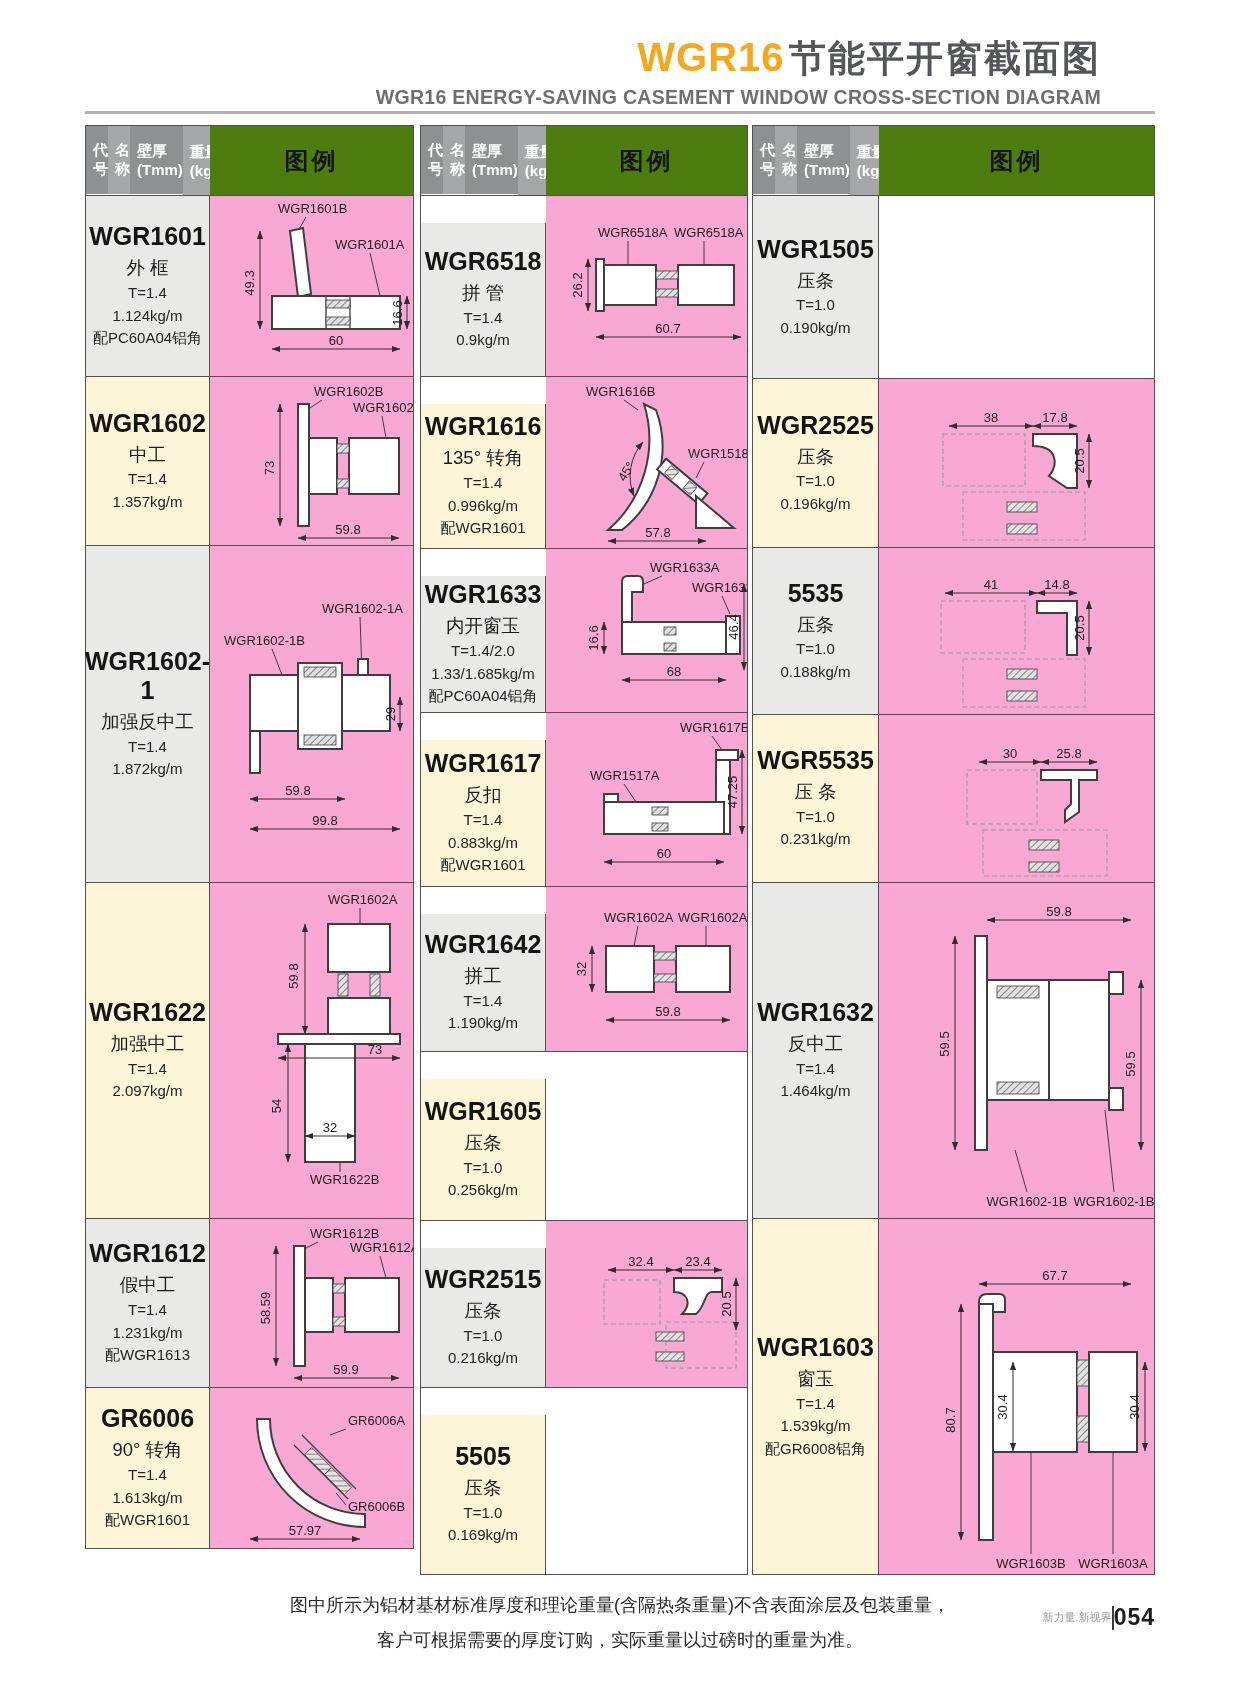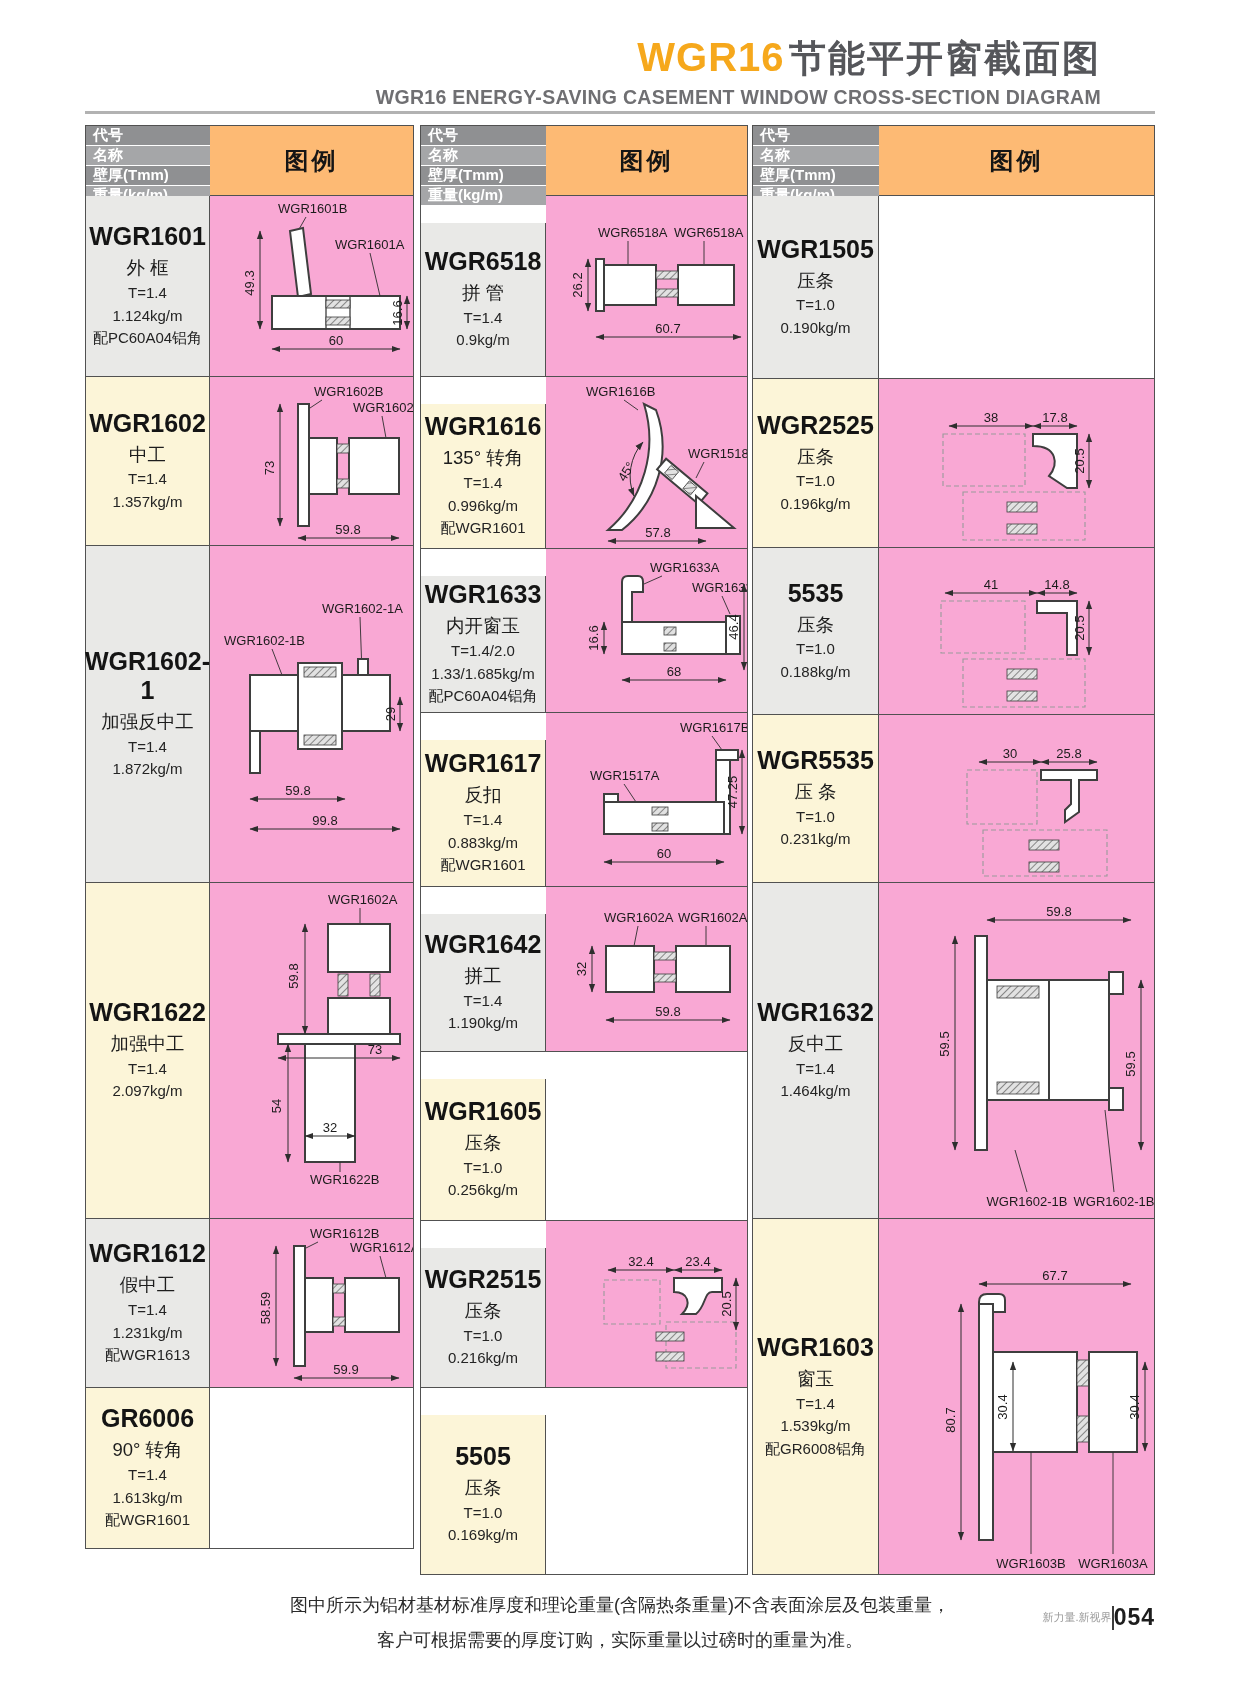--- a/index.html
+++ b/index.html
@@ -7,27 +7,27 @@
   .titlebar{position:absolute;left:85px;top:34px;width:1016px;text-align:right;}
   .brand{font-size:40px;font-weight:bold;color:#f6a81c;letter-spacing:1px;}
   .title-cn{font-size:37px;font-weight:bold;color:#55565a;letter-spacing:2px;}
   .subtitle{font-size:19.5px;font-weight:bold;color:#6f6f72;margin-top:2px;letter-spacing:0.3px;}
   .rule{position:absolute;left:85px;top:111px;width:1070px;height:3px;background:#b2b2b2;}
   .col{position:absolute;top:125px;}
   .col1{left:85px;width:329px;}
   .col2{left:420px;width:328px;}
   .col3{left:752px;width:403px;}
   .thead{display:flex;height:71px;border:1px solid #515151;box-sizing:border-box;}
-  .stripes{display:flex;flex-direction:column;}
+  .stripes{display:flex;flex-direction:row;}
   .col1 .stripes{width:124px;}.col2 .stripes{width:125px;}.col3 .stripes{width:126px;}
   .stripe{flex:1;display:flex;align-items:center;padding-left:7px;color:#fff;font-weight:bold;font-size:15px;border-bottom:1px solid #fff;box-sizing:border-box;}
   .stripe:last-child{border-bottom:none;}
   .s-dark{background:#8f9092;}
   .s-light{background:#a5a6a8;}
-  .legend{flex:1;background:#fdba74;display:flex;align-items:center;justify-content:center;font-size:24px;font-weight:bold;color:#151515;letter-spacing:3px;}
+  .legend{flex:1;background:#4d7c0f;display:flex;align-items:center;justify-content:center;font-size:24px;font-weight:bold;color:#151515;letter-spacing:3px;}
   .row{display:flex;border-left:1px solid #515151;border-right:1px solid #515151;border-bottom:1px solid #515151;box-sizing:border-box;}
   .spec{display:flex;flex-direction:column;align-items:center;justify-content:center;text-align:center;box-sizing:border-box;border-right:1px solid #515151;padding:4px 2px;}
   .col1 .spec{width:124px;}.col2 .spec{width:125px;margin-top:27px;}.col3 .spec{width:126px;}
   .tone-gray .spec{background:#e9e9e7;}
   .tone-yellow .spec{background:#fcf5d8;}
   .diag{flex:1;background:#f9a8d4;display:flex;align-items:center;justify-content:center;overflow:hidden;}
   .code{font-size:25px;font-weight:bold;color:#141414;margin-bottom:3px;}
   .nm{font-size:18.5px;color:#1d1d1d;line-height:1.5;}
   .ln{font-size:15px;color:#242424;line-height:1.5;}
   svg text{font-family:"Liberation Sans",sans-serif;font-size:13px;fill:#1c1c1c;}
@@ -222,20 +222,39 @@
   </div>
 
   <div class="row tone-yellow" style="height:161px">
     <div class="spec">
       <div class="code">GR6006</div>
       <div class="nm">90° 转角</div>
       <div class="ln">T=1.4</div>
       <div class="ln">1.613kg/m</div>
       <div class="ln">配WGR1601</div>
     </div>
+    <div class="diag">
+      <svg width="203" height="159" viewBox="0 0 203 159">
+        <path class="p" d="M60,30 L47,30 A108,108 0 0 0 155,138 L155,125 A95,95 0 0 1 60,30 Z"></path>
+        <line class="thin" x1="92" y1="46" x2="146" y2="100"></line>
+        <line class="thin" x1="84" y1="56" x2="138" y2="110"></line>
+        <g transform="rotate(45 108 72)">
+            <rect class="hb" fill="url(#hch)" x="94" y="67" width="28" height="10"></rect>
+          </g>
+        <g transform="rotate(45 128 92)">
+            <rect class="hb" fill="url(#hch)" x="114" y="87" width="28" height="10"></rect>
+          </g>
+        <text x="138" y="36">GR6006A</text>
+        <line class="ldr" x1="136" y1="40" x2="120" y2="46"></line>
+        <text x="138" y="122">GR6006B</text>
+        <line class="ldr" x1="136" y1="116" x2="126" y2="104"></line>
+        <line class="dln" x1="40" y1="150" x2="150" y2="150" marker-start="url(#ar)" marker-end="url(#ar)"></line>
+        <text x="95" y="146" text-anchor="middle">57.97</text>
+      </svg>
+    </div>
   </div>
 </div>
 
 <div class="col col2">
   <div class="thead">
     <div class="stripes">
       <div class="stripe s-dark">代号</div>
       <div class="stripe s-light">名称</div>
       <div class="stripe s-dark">壁厚(Tmm)</div>
       <div class="stripe s-light">重量(kg/m)</div>

